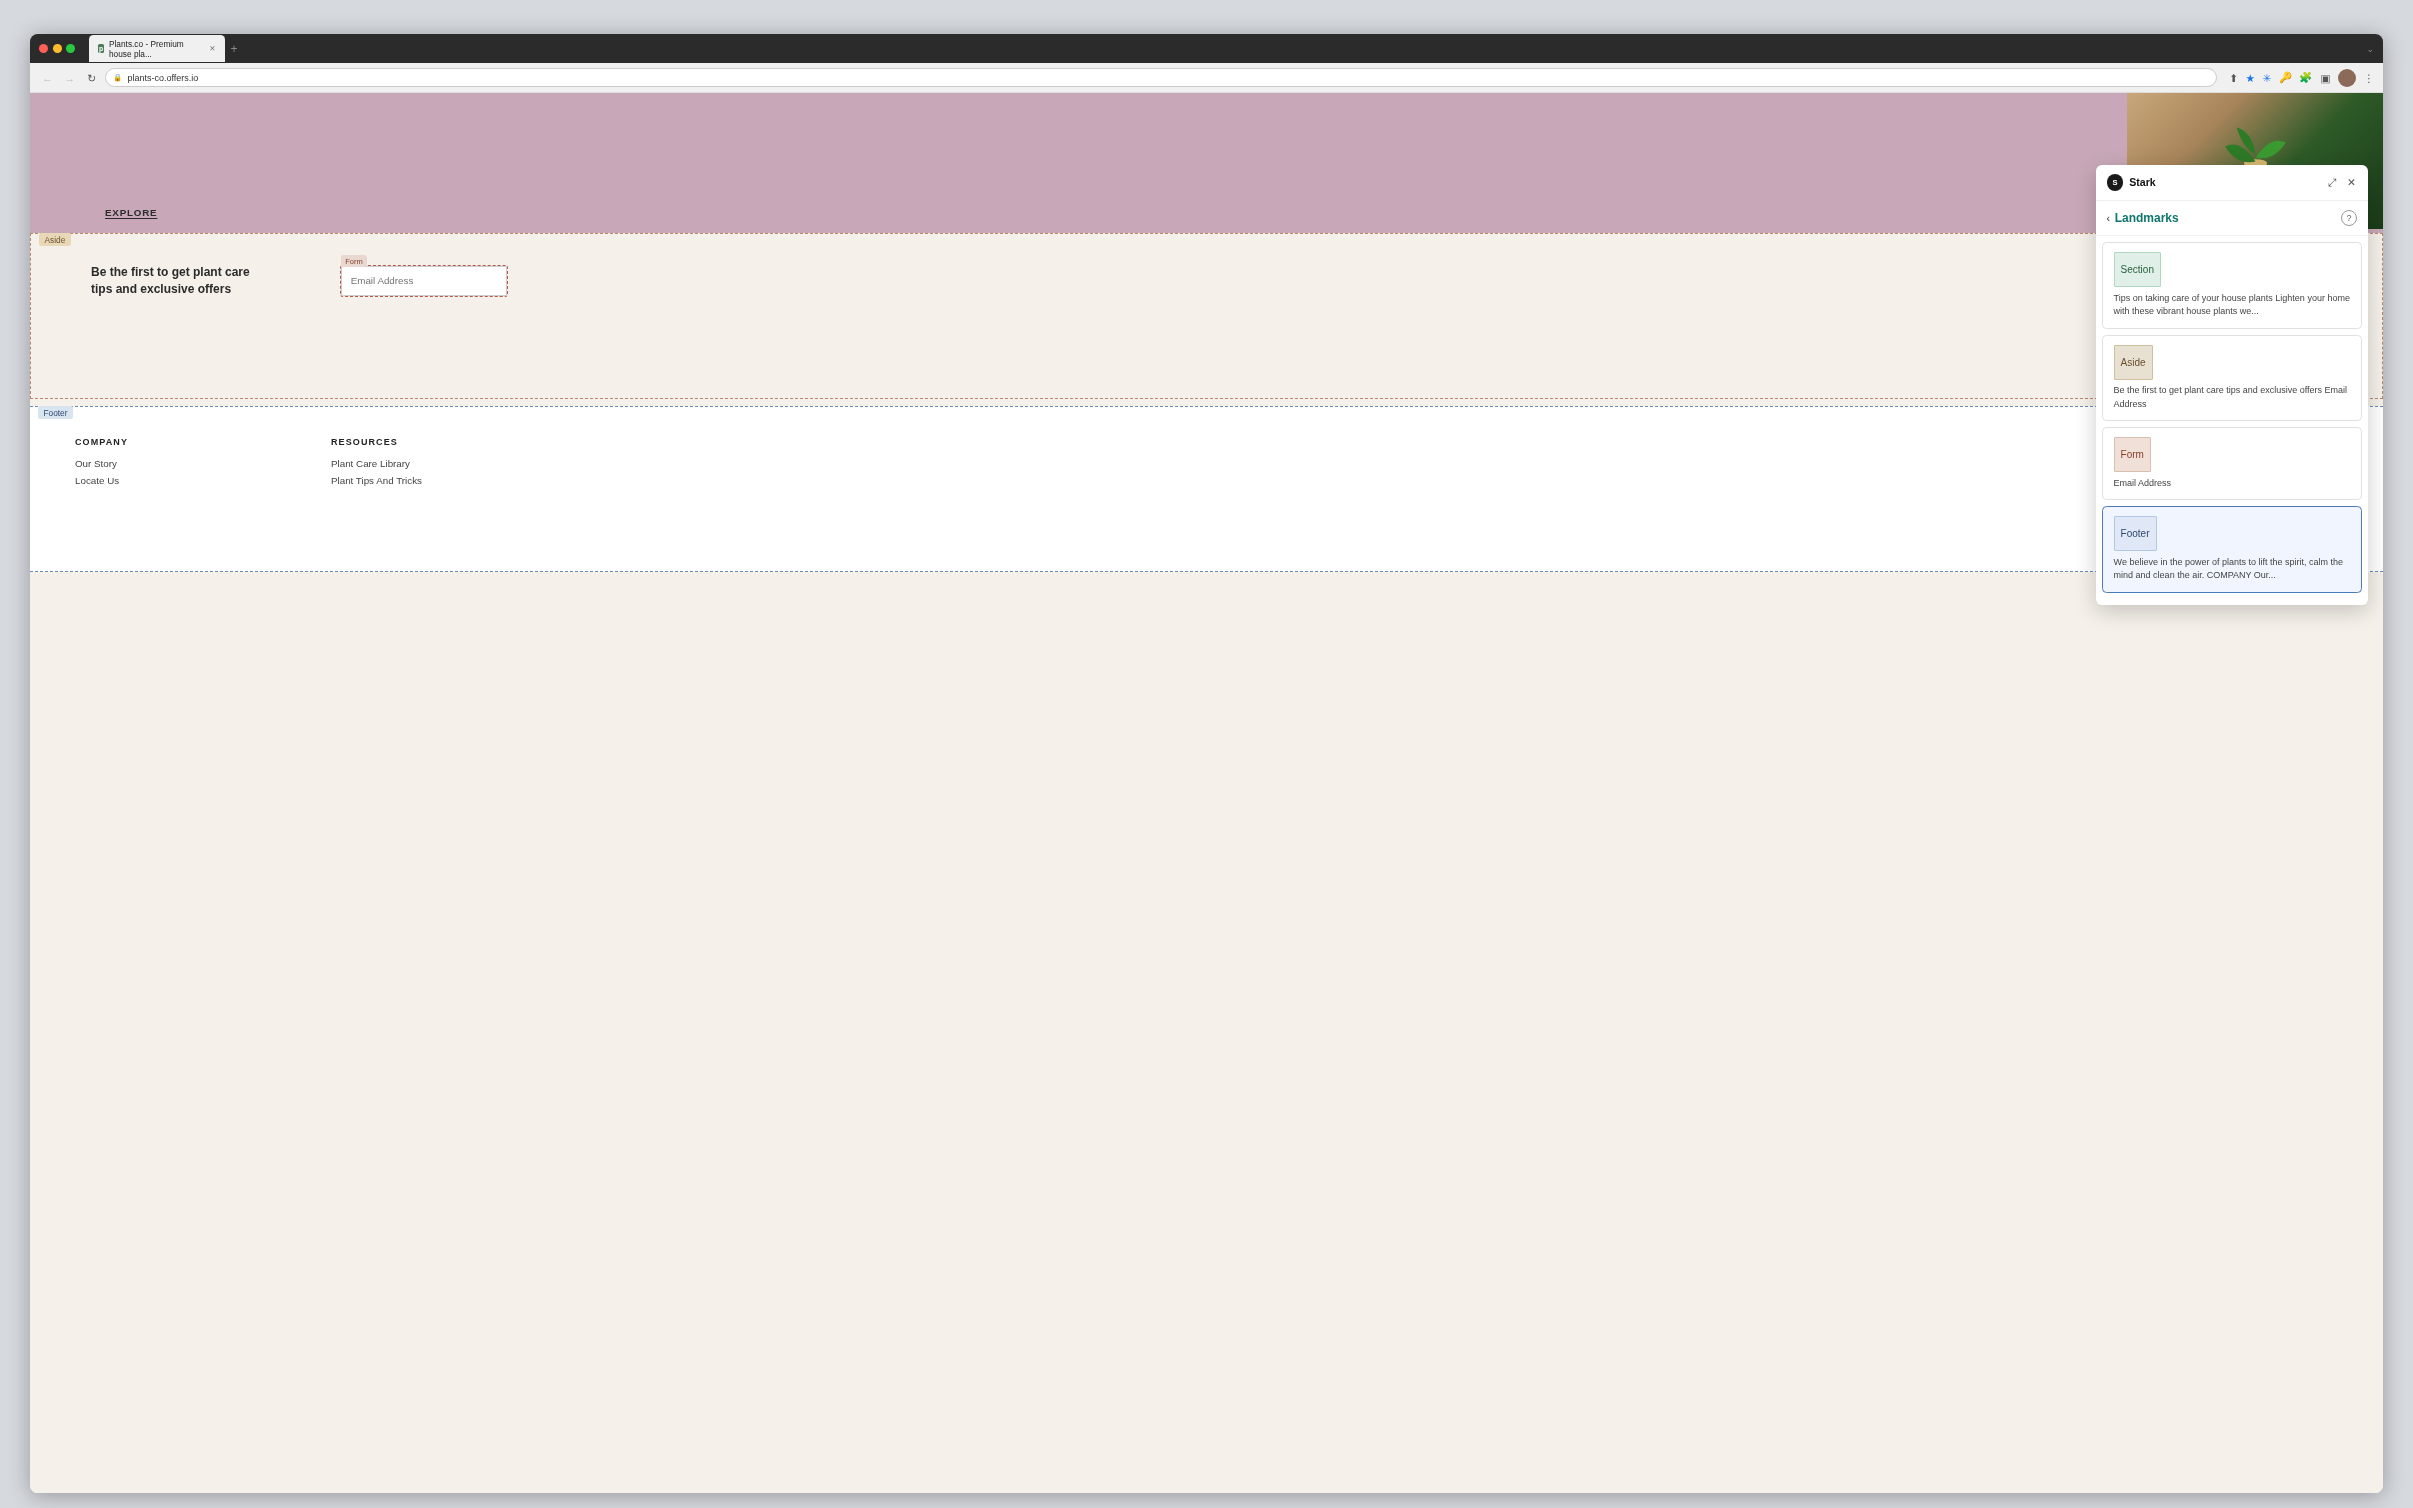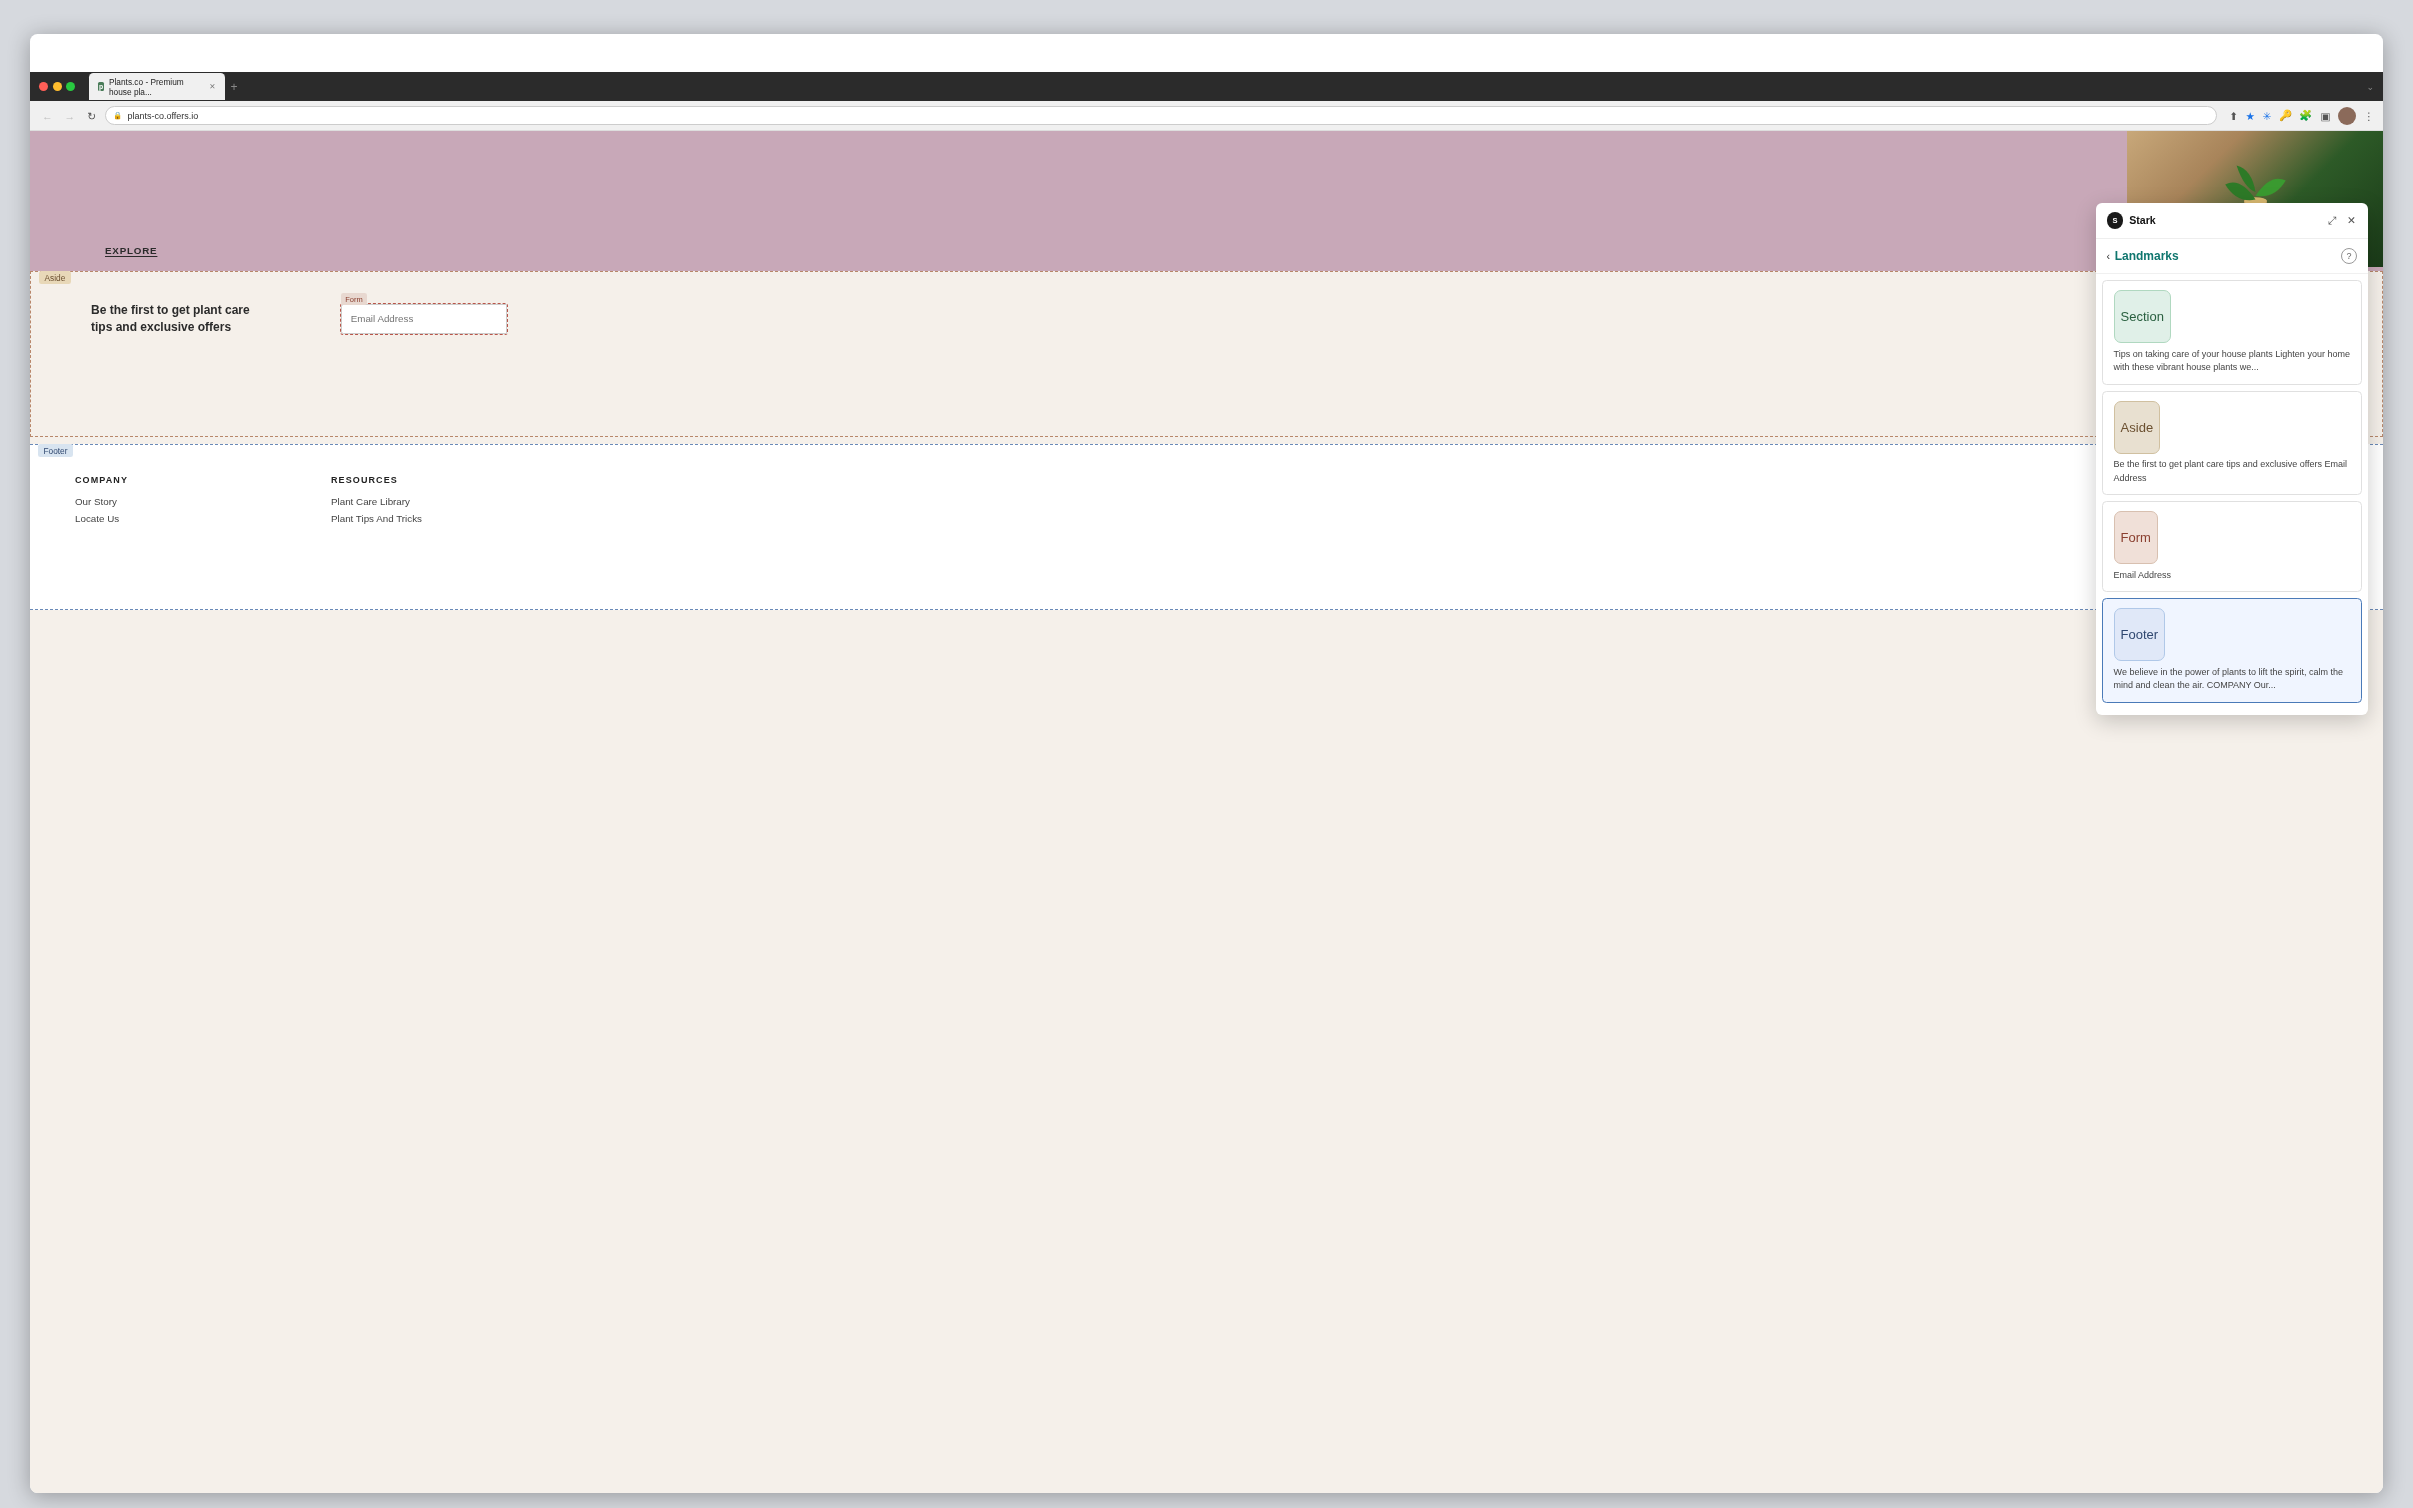--- a/index.html
+++ b/index.html
@@ -27,21 +27,20 @@
     }
 
     .browser-titlebar {
       background: #2b2b2b;
       height: 29px;
       display: flex;
       align-items: center;
       padding: 0 9px;
       gap: 6px;
       flex-shrink: 0;
-      margin-top: 38px;
     }
 
     .traffic-lights {
       display: flex;
       gap: 4.5px;
       align-items: center;
     }
     .tl { width: 9px; height: 9px; border-radius: 50%; }
     .tl-red { background: #ff5f57; }
     .tl-yellow { background: #ffbd2e; }
@@ -396,23 +395,23 @@
       margin-bottom: 6px;
       cursor: pointer;
       transition: background 0.1s;
     }
     .stark-item.selected {
       border-color: #4a7ab8;
       background: #f0f5ff;
     }
     .stark-badge {
       display: inline-block;
-      padding: 18px 6px;
-      border-radius: 7px;
-      font-size: 13px;
+      padding: 11px 6px;
+      border-radius: 1px;
+      font-size: 10px;
       font-weight: 500;
       margin-bottom: 4.5px;
     }
     .badge-section { background: #e0f0e8; color: #2a6040; border: 0.8px solid #b0d8c0; }
     .badge-aside { background: #e8e0d0; color: #6b5030; border: 0.8px solid #d0c0a0; }
     .badge-form { background: #f0e0d8; color: #8b4030; border: 0.8px solid #d8c0b0; }
     .badge-footer { background: #e0e8f8; color: #304870; border: 0.8px solid #b0c8e8; }
 
     .stark-item-desc {
       font-size: 9px;

